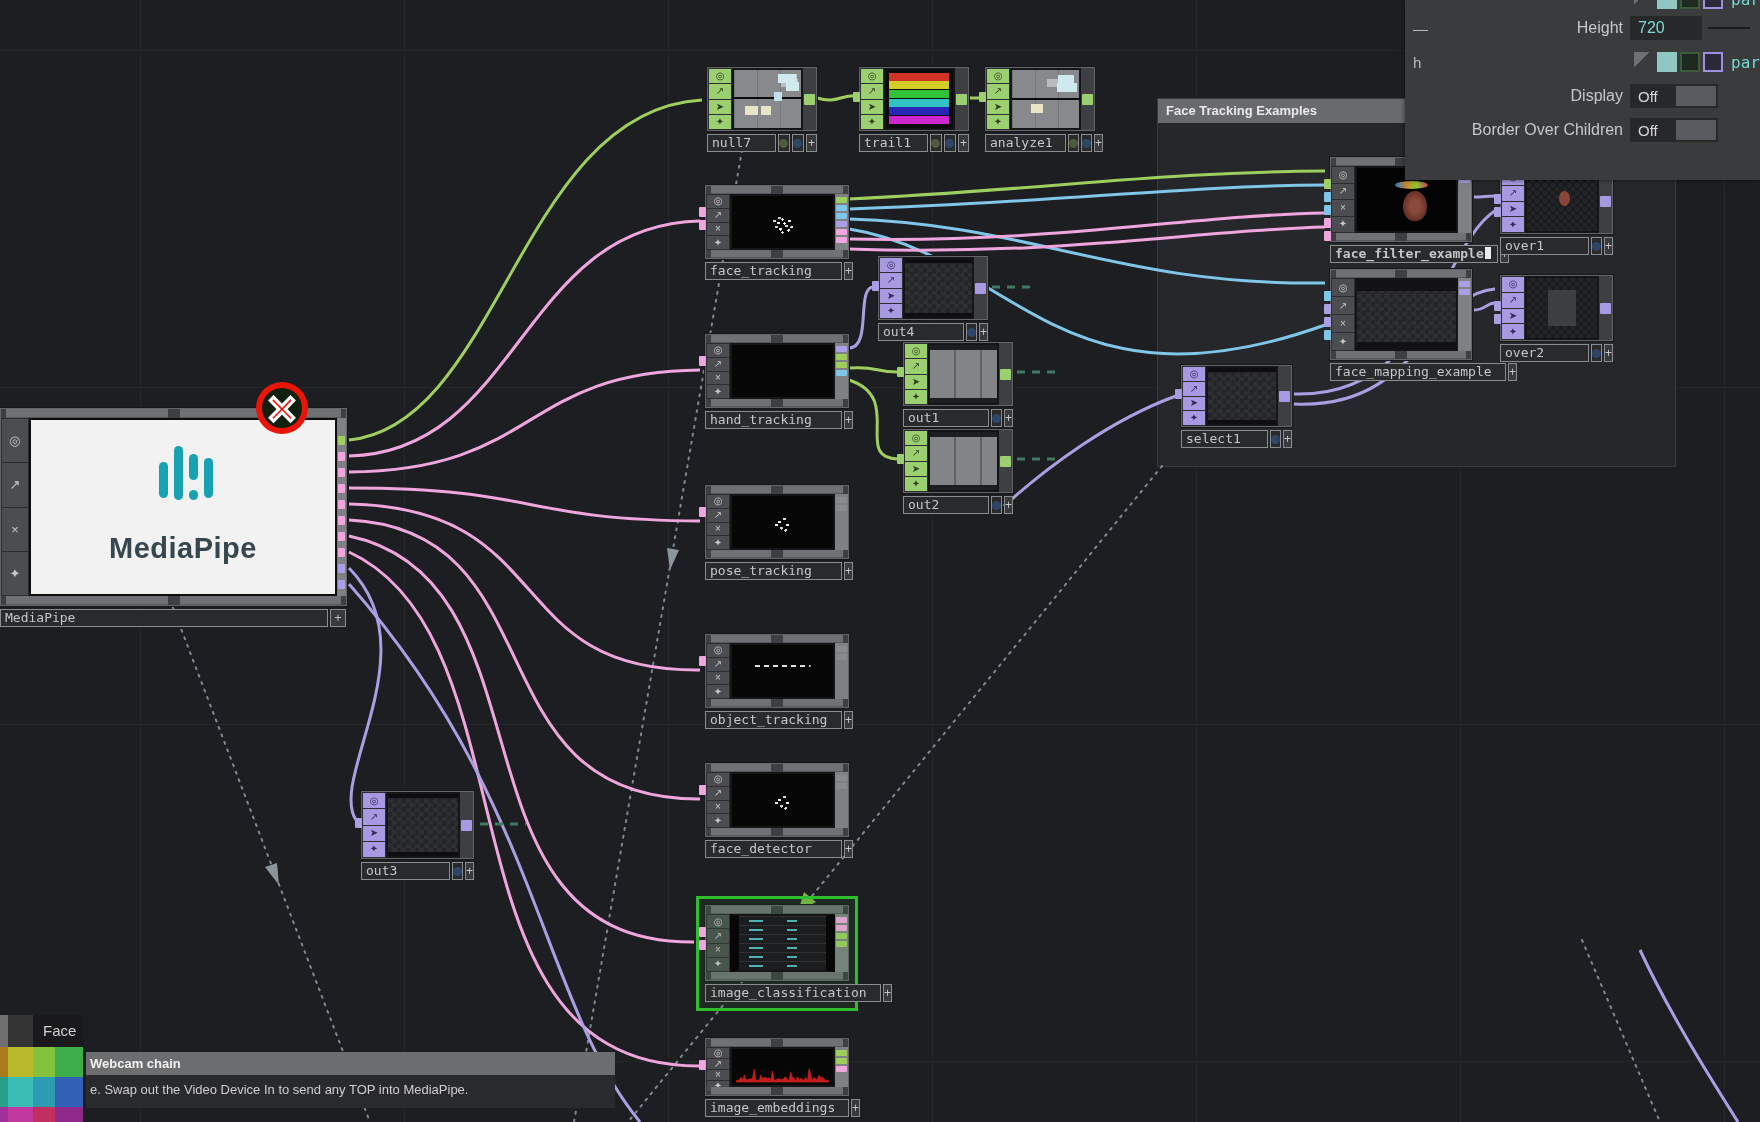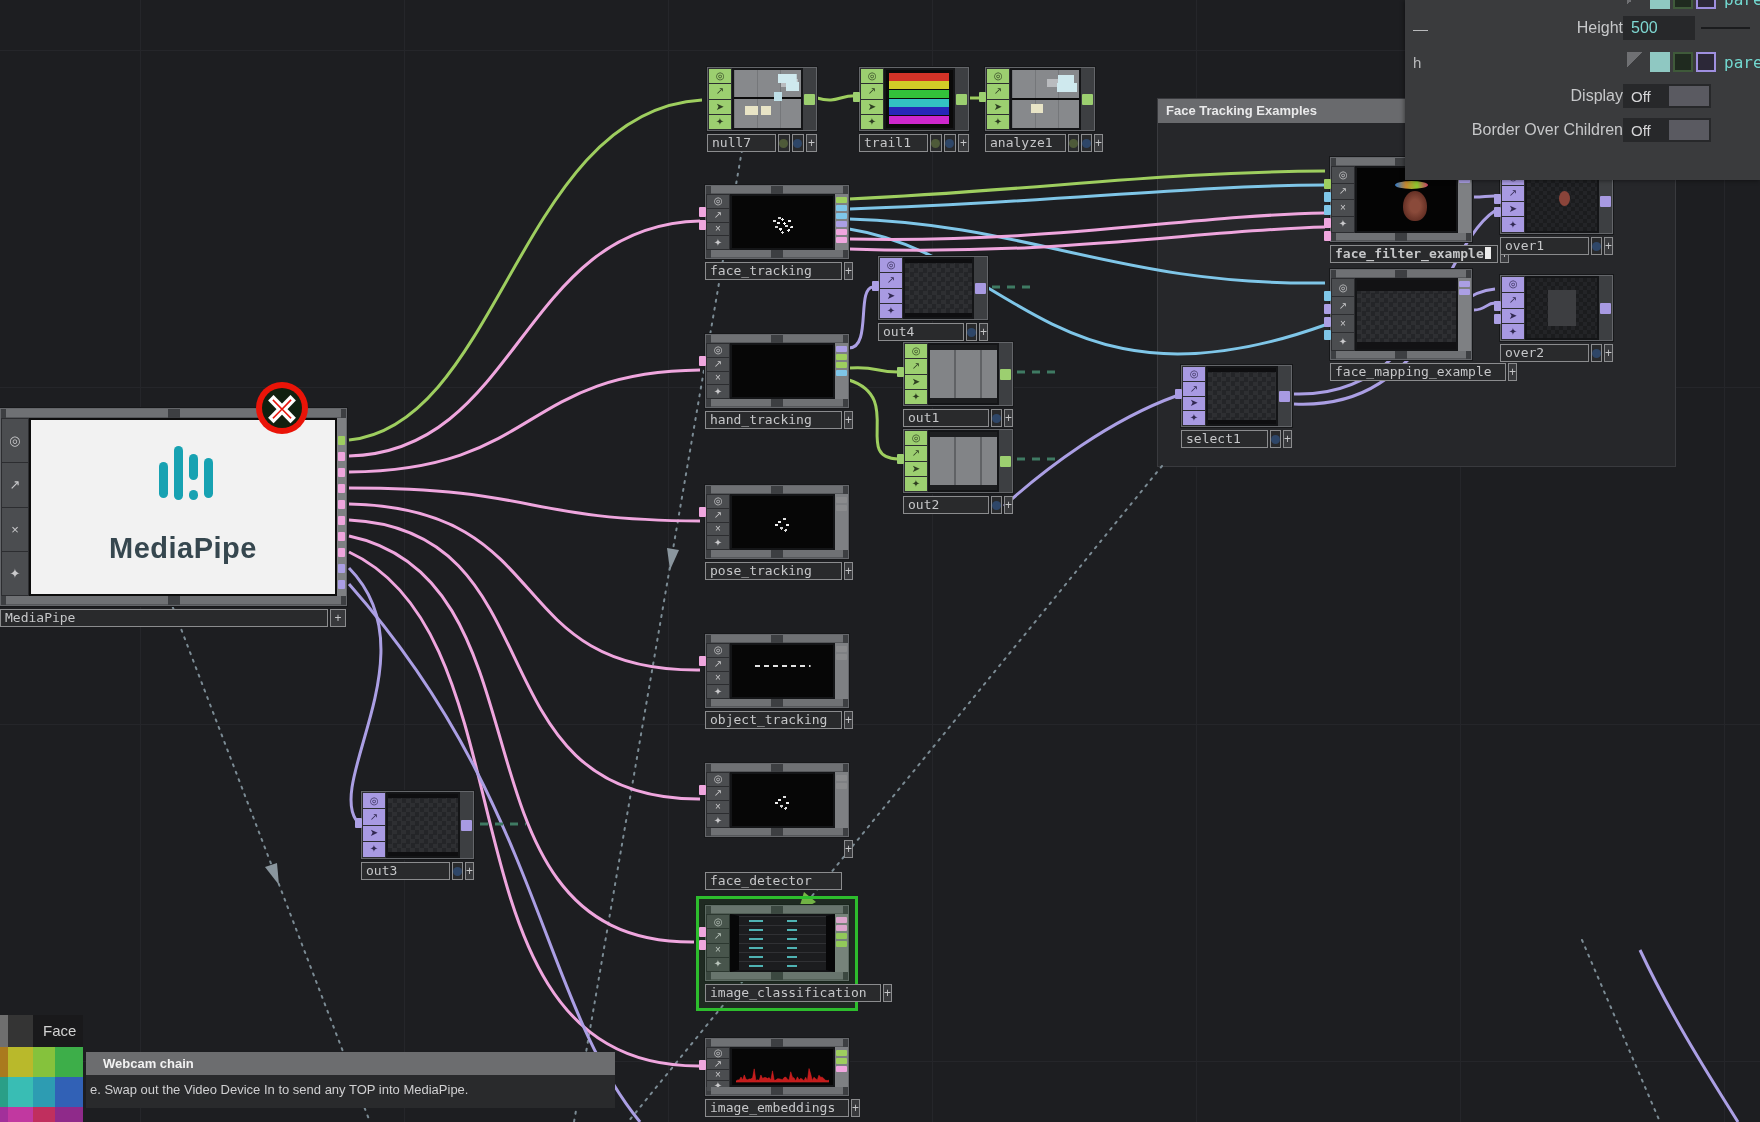--- a/index.html
+++ b/index.html
@@ -144,21 +144,21 @@
     background:#ea1408;display:flex;align-items:center;justify-content:center;z-index:9;}
   .err-badge:before{content:'';position:absolute;inset:6px;border-radius:50%;background:#10200f;}
   .err-badge span{position:relative;color:#e8160c;font-size:40px;font-weight:900;
     -webkit-text-stroke:3px #ffffff;line-height:1;font-family:"DejaVu Sans",sans-serif;}
   
   .parampanel{position:absolute;right:0;top:0;width:355px;height:180px;background:#3a3b3d;
     overflow:hidden;z-index:50;box-shadow:-1px 1px 4px rgba(0,0,0,0.4);}
   .prow{position:relative;display:flex;align-items:center;height:34px;padding-right:4px;}
   .prow.partial{height:24px;margin-top:-13px;}
   .pgut{position:absolute;left:8px;color:#b9babc;font-size:15px;}
-  .plabel{width:218px;text-align:right;margin-right:0;color:#c7c8ca;font-size:16px;flex:none;}
+  .plabel{width:218px;text-align:right;margin-right:7px;color:#c7c8ca;font-size:16px;flex:none;}
   .pfield{height:24px;background:#27282a;display:flex;align-items:center;position:relative;}
   .pfield.num{width:72px;color:#7fd9d3;font-size:16px;padding:0 8px;box-sizing:border-box;}
   .pfield.tog{width:88px;color:#d6d6d8;font-size:15px;padding-left:8px;box-sizing:border-box;}
   .togblock{position:absolute;right:2px;top:2px;bottom:2px;width:40px;background:#5a5a61;}
   .pfield.light{width:124px;background:#b2b2b2;color:#151515;
     font-family:"DejaVu Sans Mono",monospace;font-size:15px;padding-left:6px;box-sizing:border-box;}
   .ptrack{flex:1;height:2px;background:#1b1c1e;margin:0 6px;}
   .pexpr{color:#72d8d0;font-family:"DejaVu Sans Mono",monospace;font-size:16px;margin-left:8px;
     white-space:nowrap;}
   .swg{display:flex;gap:3px;margin-left:4px;}
@@ -174,21 +174,21 @@
   .pcell:nth-child(1){width:8px;}
   .pcell:nth-child(2){width:25px;}
   .pcell:nth-child(3){width:22px;}
   .pcell:nth-child(4){width:28px;}
   .nonebox{position:absolute;left:33px;top:0px;width:50px;height:32px;background:#19191b;
     color:#d2d2d2;font-size:15px;line-height:32px;padding-left:10px;box-sizing:border-box;}
   .grayrow{height:32px;}
   .grayrow .pcell{height:32px;}
   .tooltip{position:absolute;left:86px;top:1052px;width:529px;z-index:55;}
   .tt-head{height:23px;background:#6c6d6f;color:#f2f2f2;font-size:13px;font-weight:bold;
-    line-height:23px;padding-left:17px;}
+    line-height:23px;padding-left:4px;}
   .tt-body{background:#292a2c;color:#cfcfd1;font-size:13px;padding:5px 8px 8px 4px;line-height:20px;}
 </style>
 </head>
 <body>
 
 <div class="commentbox">
   <div class="cb-title">Face Tracking Examples</div>
 </div>
 
 <svg id="wires" width="1760" height="1122">
@@ -464,21 +464,21 @@
             <i style="background:#8a8b8d"></i>
             <i style="background:#8a8b8d"></i>
           </div>
         </div>
         <div class="ttabs">
           <i></i>
           <i></i>
         </div>
       </div>
       <div class="lrow">
-        <span class="namebox" style="min-width:127px;margin-top:32px;">face_detector</span>
+        <span class="namebox" style="min-width:127px;">face_detector</span>
         <span class="plus">+</span>
       </div>
       <i class="innub" style="top:22px;background:#efa6de"></i>
     </div>
     <div class="node t-comp sel" style="left: 705px; top: 905px; width: 144px;">
       <i class="selbox"></i>
       <div class="nframe">
         <div class="ttabs">
           <i></i>
           <i></i>
@@ -844,21 +844,21 @@
       <i class="sw sw1"></i>
         <i class="sw sw2"></i>
         <i class="sw sw3"></i>
         <i class="sw sw4"></i>
     </span>
     <span class="pexpr">parent().wi</span>
   </div>
   <div class="prow">
     <span class="pgut">—</span>
     <span class="plabel">Height</span>
-    <span class="pfield num">500</span>
+    <span class="pfield num">720</span>
     <span class="ptrack"></span>
   </div>
   <div class="prow">
     <span class="pgut">h</span>
     <span class="plabel"></span>
     <span class="swg">
       <i class="sw sw1"></i>
       <i class="sw sw2"></i>
       <i class="sw sw3"></i>
       <i class="sw sw4"></i>

